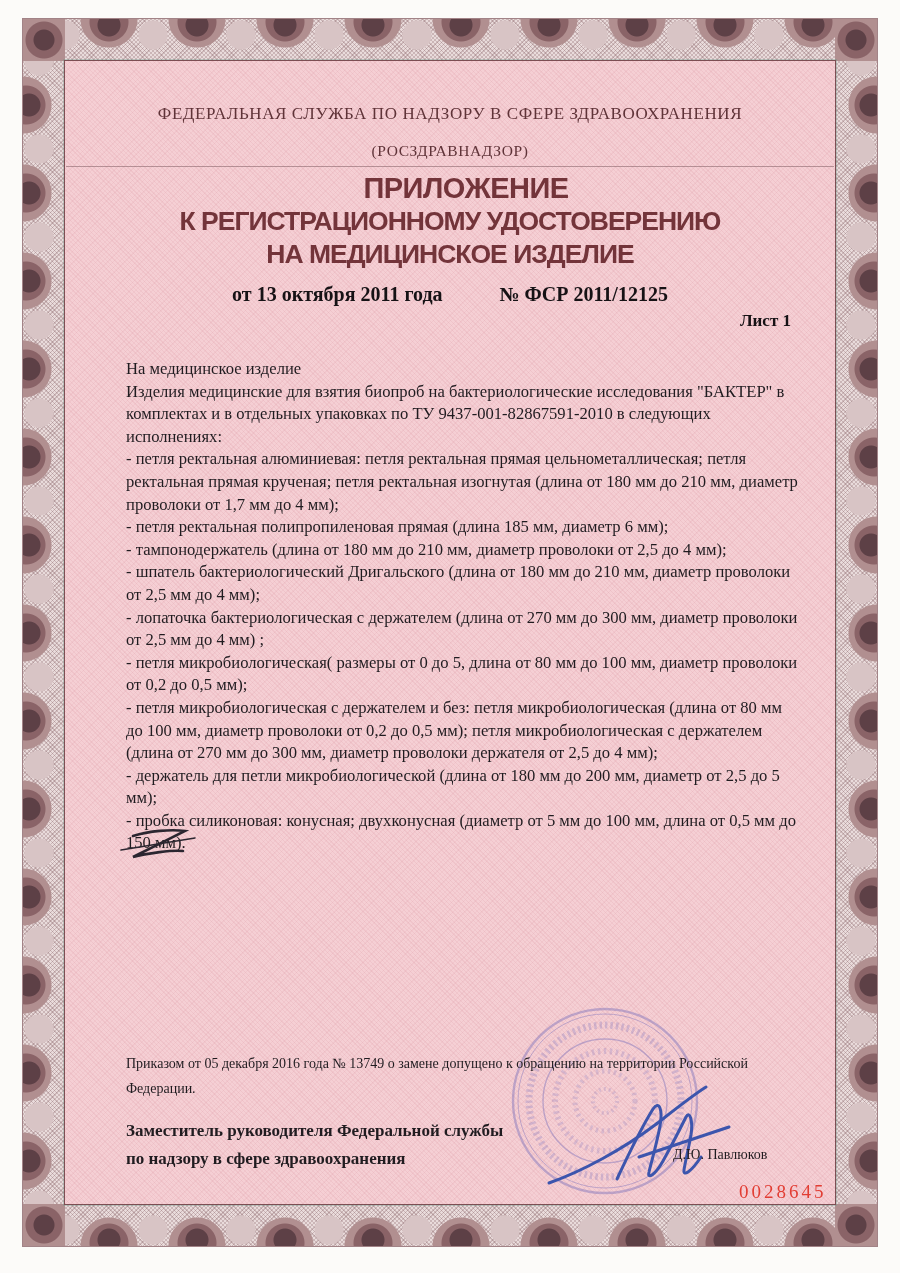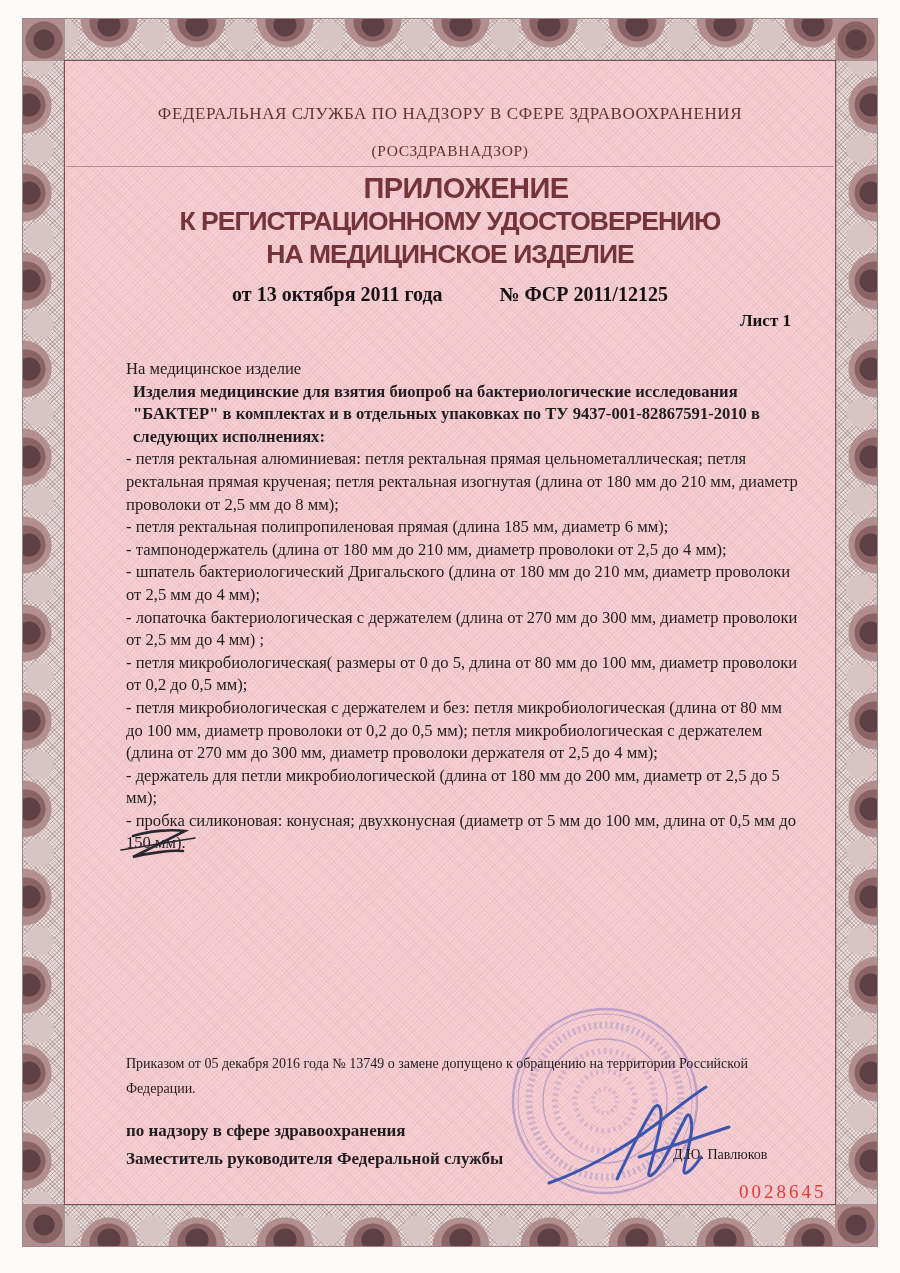--- a/index.html
+++ b/index.html
@@ -100,21 +100,21 @@
     font-family:"Liberation Sans", sans-serif;font-weight:bold;}
   .doc-title .t1{font-size:29px;line-height:34px;letter-spacing:-0.5px;margin-left:32px;}
   .doc-title .t2,.doc-title .t3{font-size:26.5px;line-height:33px;letter-spacing:-1px;}
   
   .reg-row{top:222px;left:0;right:0;display:flex;justify-content:center;gap:57px;
     font-weight:bold;font-size:20px;color:#161215;}
   .sheet{top:250px;right:44px;font-weight:bold;font-size:17px;color:#161215;}
   
   .body-text{top:297px;left:61px;width:674px;font-size:16.6px;line-height:22.6px;}
   .body-text p{margin:0;}
-  .body-text .bold{font-weight:bold;margin-left:7px;}
+  .body-text .bold{font-weight:normal;}
   
   .order-text{top:990px;left:61px;width:660px;font-size:14px;line-height:25px;}
   .signatory{top:1056px;left:61px;width:420px;font-weight:bold;font-size:17px;line-height:27.5px;}
   .signatory-name{top:1086px;left:608px;font-weight:normal;font-size:14px;}
   .serial{top:1120px;left:674px;font-family:Liberation Serif, serif;
     font-size:19px;letter-spacing:3px;color:var(--serial_red);}
   .stamp-wrap{top:944px;left:444px;width:192px;height:192px;opacity:.5;}
   .sig-wrap{top:1018px;left:478px;width:240px;height:120px;}
   .zmark-wrap{top:763px;left:54px;width:90px;height:45px;}
 </style>
@@ -152,21 +152,21 @@
     <div class="abs reg-row">
       <span>от 13 октября 2011 года</span>
       <span>№  ФСР 2011/12125</span>
     </div>
 
     <div class="abs sheet">Лист 1</div>
 
     <div class="abs body-text">
       <p>На медицинское изделие</p>
       <p class="bold">Изделия медицинские для взятия биопроб на бактериологические исследования "БАКТЕР" в комплектах и в отдельных упаковках по ТУ 9437-001-82867591-2010 в следующих исполнениях:</p>
-      <p>- петля ректальная алюминиевая: петля ректальная прямая цельнометаллическая; петля ректальная прямая крученая; петля ректальная изогнутая (длина от 180 мм до 210 мм, диаметр проволоки от 2,5 мм до 8 мм);</p>
+      <p>- петля ректальная алюминиевая: петля ректальная прямая цельнометаллическая; петля ректальная прямая крученая; петля ректальная изогнутая (длина от 180 мм до 210 мм, диаметр проволоки от 1,7 мм до 4 мм);</p>
       <p>- петля ректальная полипропиленовая прямая (длина 185 мм, диаметр 6 мм);</p>
       <p>- тампонодержатель (длина от 180 мм до 210 мм, диаметр проволоки от 2,5 до 4 мм);</p>
       <p>- шпатель бактериологический Дригальского (длина от 180 мм до 210 мм, диаметр проволоки от 2,5 мм до 4 мм);</p>
       <p>- лопаточка бактериологическая с держателем (длина от 270 мм до 300 мм, диаметр проволоки от 2,5 мм до 4 мм) ;</p>
       <p>- петля микробиологическая( размеры от 0 до 5, длина от 80 мм до 100 мм, диаметр проволоки от 0,2 до 0,5 мм);</p>
       <p>- петля микробиологическая с держателем и без: петля микробиологическая (длина от 80 мм до 100 мм, диаметр проволоки от 0,2 до 0,5 мм); петля микробиологическая с держателем (длина от 270 мм до 300 мм, диаметр проволоки держателя от 2,5 до 4 мм);</p>
       <p>- держатель для петли микробиологической (длина от 180 мм до 200 мм, диаметр от 2,5 до 5 мм);</p>
       <p>- пробка силиконовая: конусная; двухконусная (диаметр от 5 мм до 100 мм, длина от 0,5 мм до 150 мм).</p>
     </div>
 
@@ -191,22 +191,22 @@
       <g fill="none" stroke="#3c55ad" stroke-width="3" stroke-linecap="round">
         <path d="M6 104 C40 92 80 70 112 46 C130 32 150 16 163 8"></path>
         <path d="M74 100 C88 70 100 46 110 30 C116 21 120 30 117 47 C113 68 108 84 106 93 C104 101 112 96 120 82 C130 64 138 48 143 38 C147 31 150 42 148 56 C145 72 142 84 141 91 C140 98 148 93 158 78"></path>
         <path d="M96 78 L186 48"></path>
       </g>
     </svg>
 
     <div class="abs order-text">Приказом от 05 декабря 2016 года № 13749 о замене допущено к обращению на территории Российской Федерации.</div>
 
     <div class="abs signatory">
+      <div>Заместитель руководителя Федеральной службы</div>
       <div>по надзору в сфере здравоохранения</div>
-      <div>Заместитель руководителя Федеральной службы</div>
     </div>
 
     <div class="abs signatory-name">Д.Ю. Павлюков</div>
 
     <div class="abs serial">0028645</div>
 
   </div>
 </div>
 
 </body></html>

